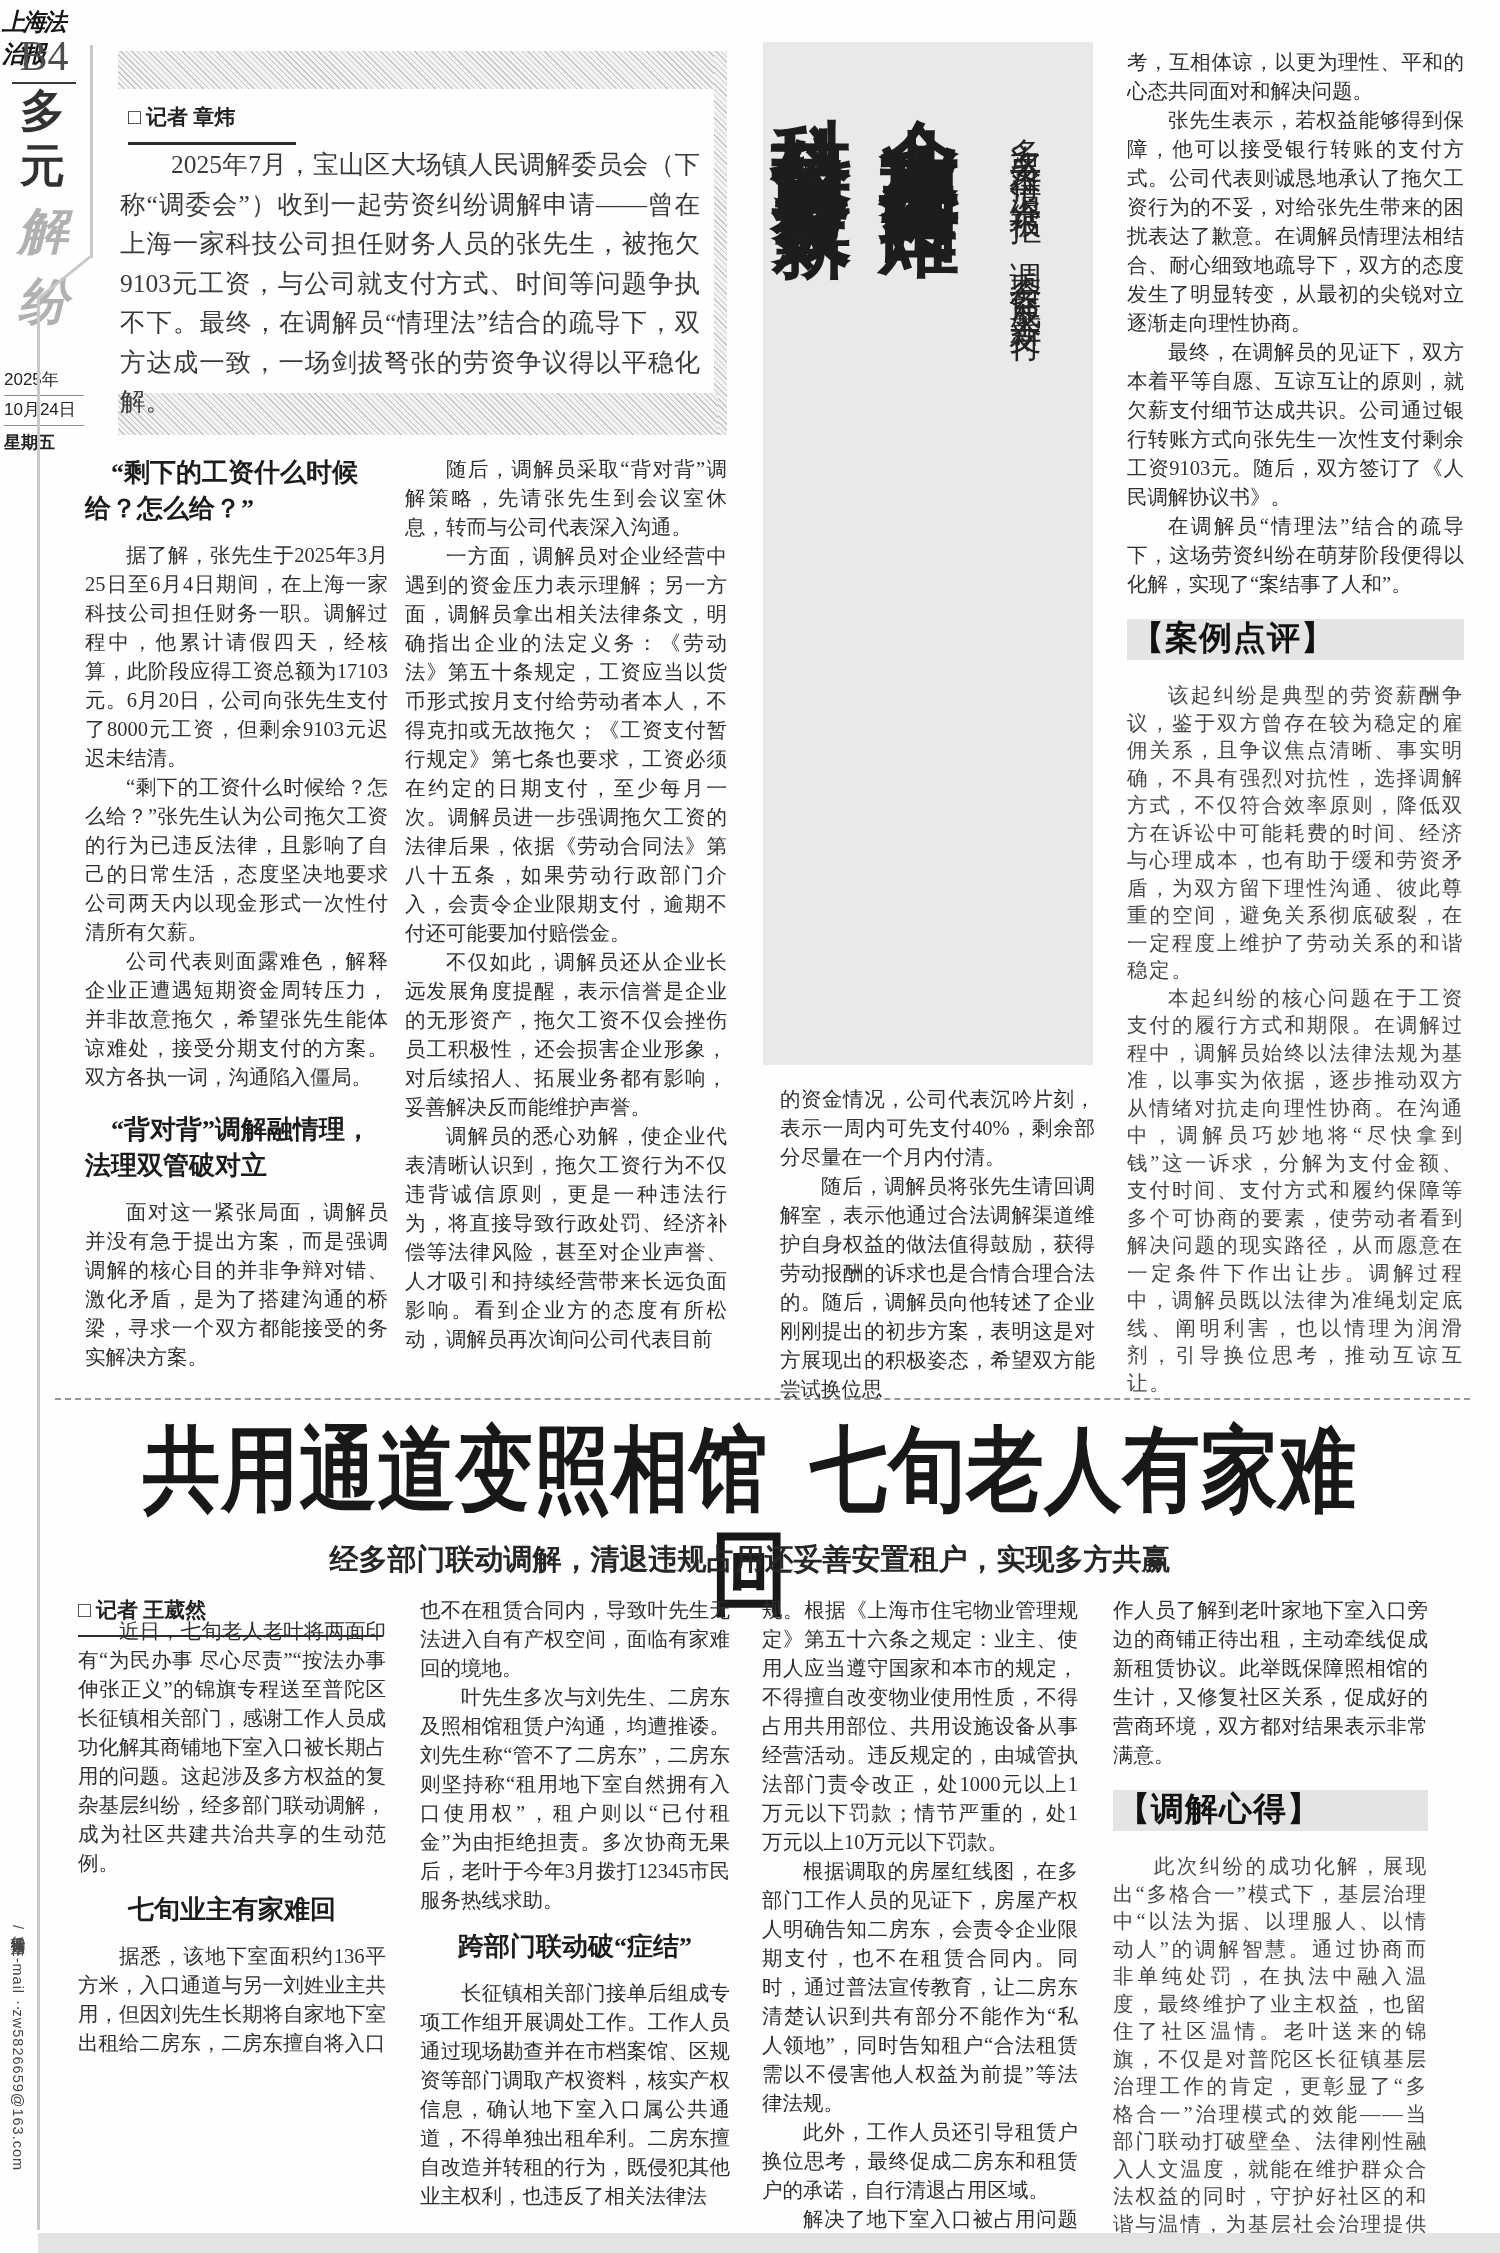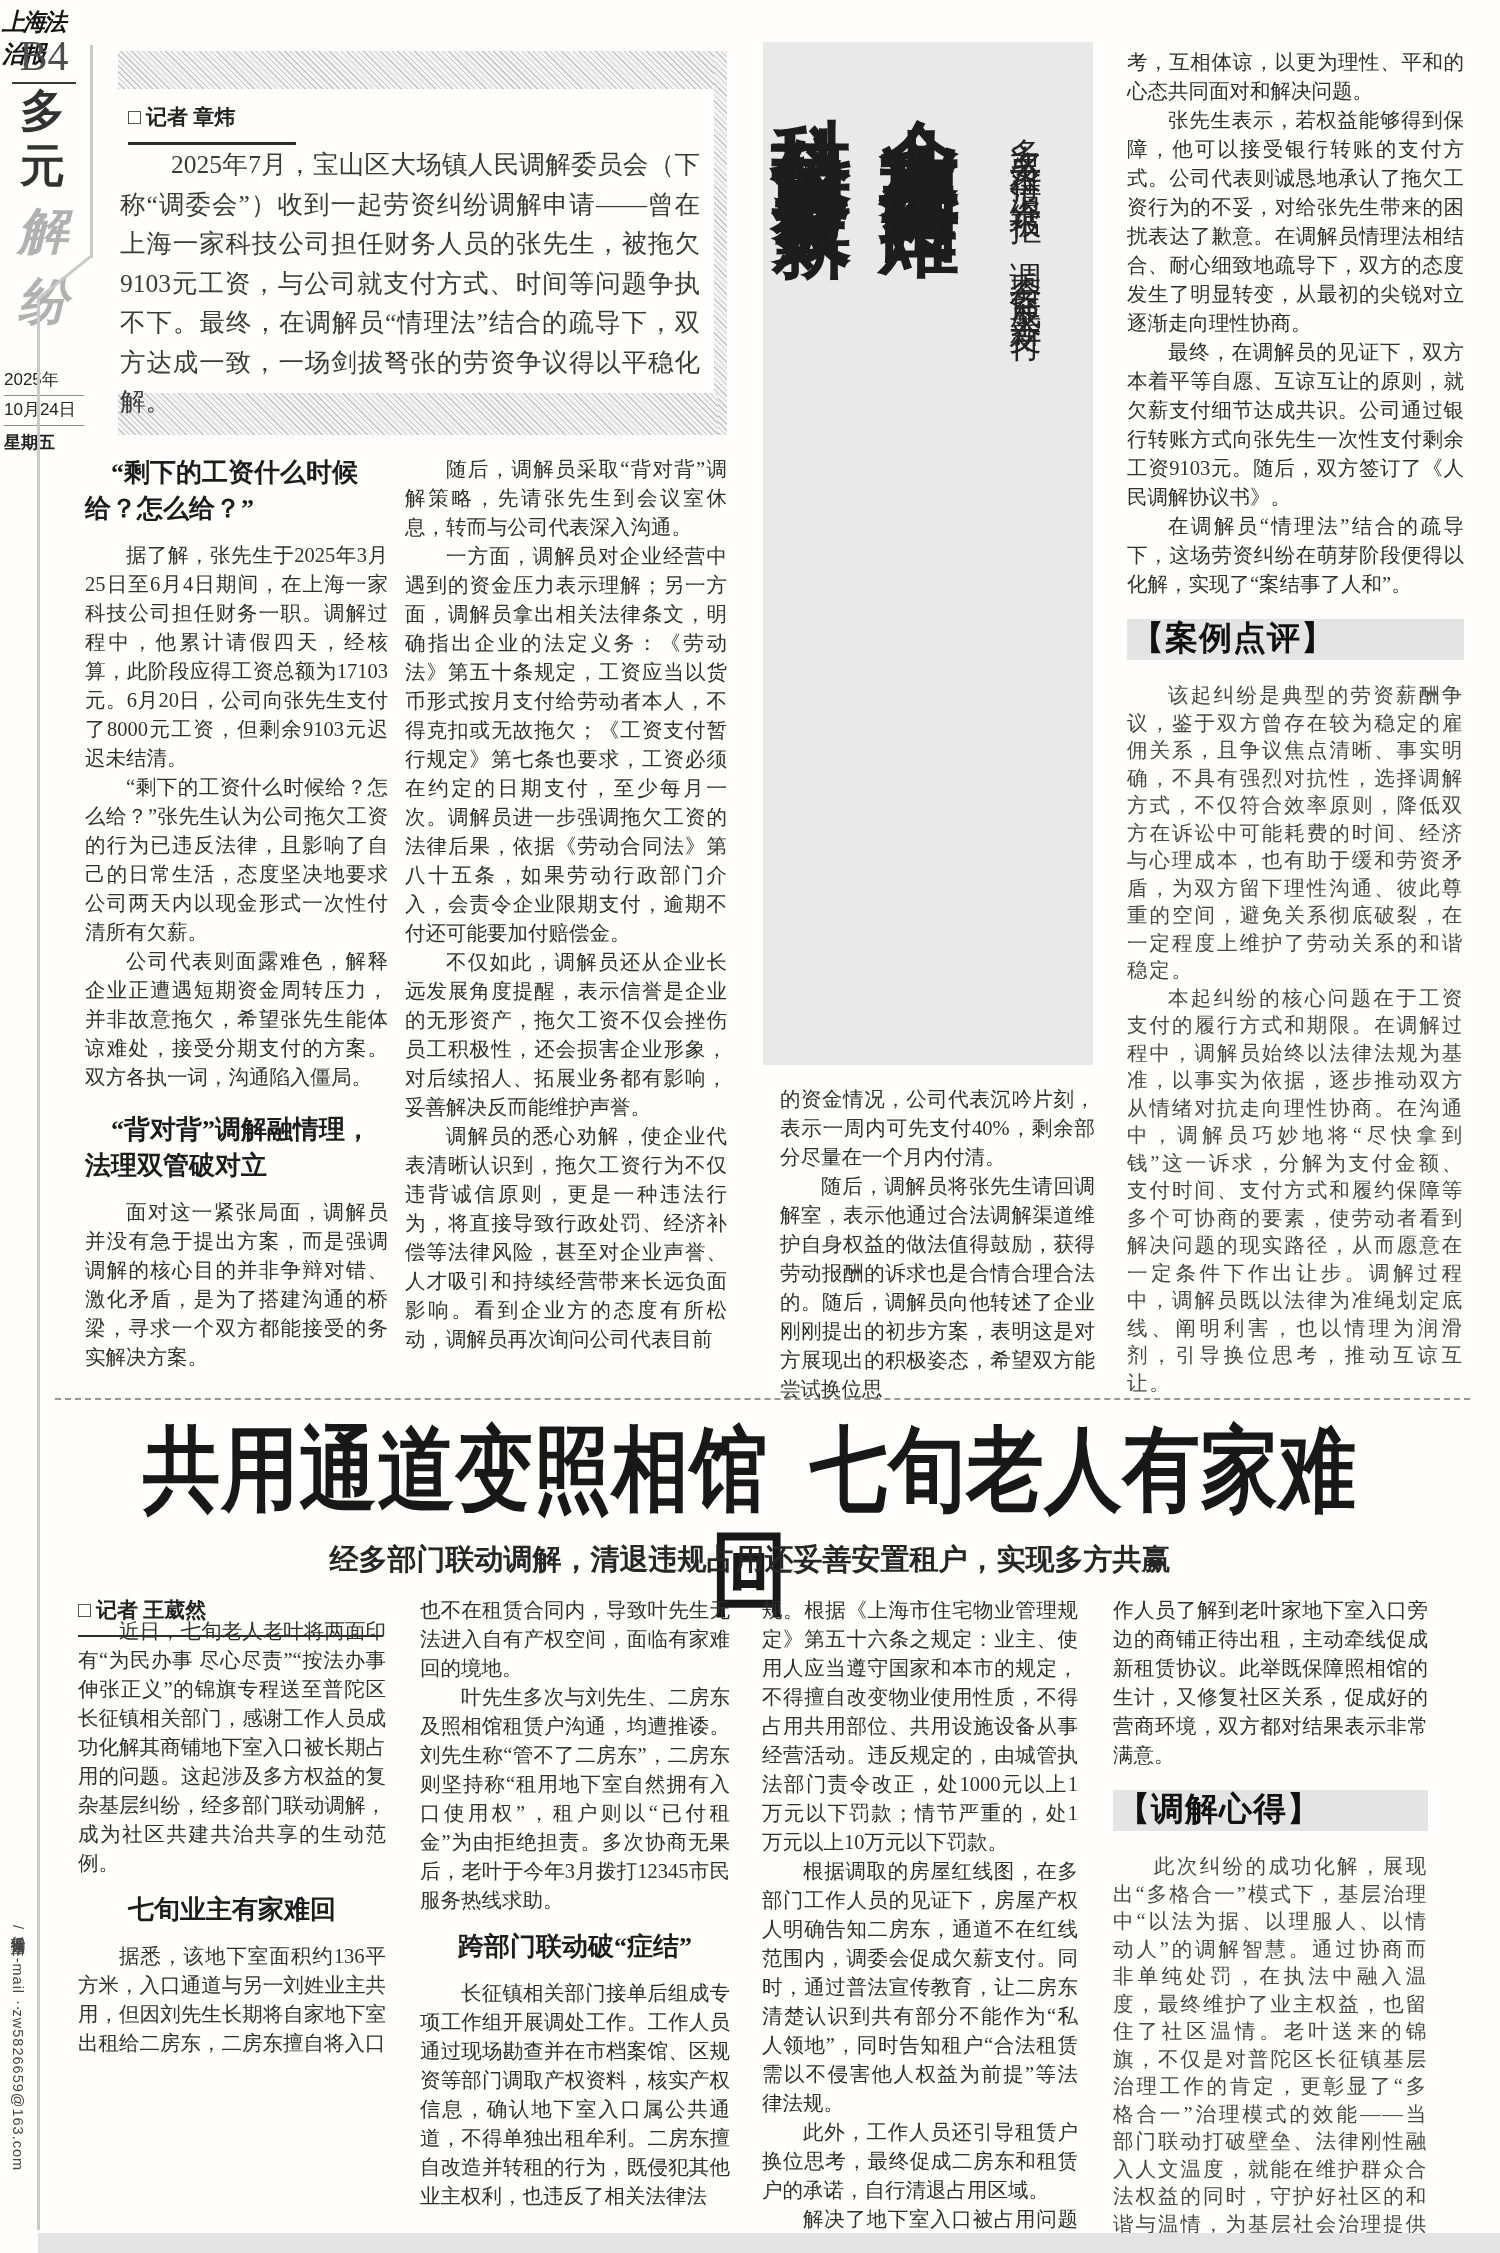--- a/index.html
+++ b/index.html
@@ -133,21 +133,21 @@
 
 <div class="abs bodytext" style="left:420px;top:1596px;width:310px;">
   <p class="cont">也不在租赁合同内，导致叶先生无法进入自有产权空间，面临有家难回的境地。</p>
   <p>叶先生多次与刘先生、二房东及照相馆租赁户沟通，均遭推诿。刘先生称“管不了二房东”，二房东则坚持称“租用地下室自然拥有入口使用权”，租户则以“已付租金”为由拒绝担责。多次协商无果后，老叶于今年3月拨打12345市民服务热线求助。</p>
   <div class="colsub center">跨部门联动破“症结”</div>
   <p>长征镇相关部门接单后组成专项工作组开展调处工作。工作人员通过现场勘查并在市档案馆、区规资等部门调取产权资料，核实产权信息，确认地下室入口属公共通道，不得单独出租牟利。二房东擅自改造并转租的行为，既侵犯其他业主权利，也违反了相关法律法</p>
 </div>
 
 <div class="abs bodytext" style="left:762px;top:1596px;width:316px;">
   <p class="cont">规。根据《上海市住宅物业管理规定》第五十六条之规定：业主、使用人应当遵守国家和本市的规定，不得擅自改变物业使用性质，不得占用共用部位、共用设施设备从事经营活动。违反规定的，由城管执法部门责令改正，处1000元以上1万元以下罚款；情节严重的，处1万元以上10万元以下罚款。</p>
-  <p>根据调取的房屋红线图，在多部门工作人员的见证下，房屋产权人明确告知二房东，通道不在红线范围内，调委会促成欠薪支付。同时，通过普法宣传教育，让二房东清楚认识到共有部分不能作为“私人领地”，同时告知租户“合法租赁需以不侵害他人权益为前提”等法律法规。</p>
+  <p>根据调取的房屋红线图，在多部门工作人员的见证下，房屋产权人明确告知二房东，会责令企业限期支付，也不在租赁合同内。同时，通过普法宣传教育，让二房东清楚认识到共有部分不能作为“私人领地”，同时告知租户“合法租赁需以不侵害他人权益为前提”等法律法规。</p>
   <p>此外，工作人员还引导租赁户换位思考，最终促成二房东和租赁户的承诺，自行清退占用区域。</p>
   <p>解决了地下室入口被占用问题后，针对照相馆租户的安置需求，工</p>
 </div>
 
 <div class="abs bodytext" style="left:1113px;top:1596px;width:315px;">
   <p class="cont">作人员了解到老叶家地下室入口旁边的商铺正待出租，主动牵线促成新租赁协议。此举既保障照相馆的生计，又修复社区关系，促成好的营商环境，双方都对结果表示非常满意。</p>
   <div class="secheader">【调解心得】</div>
   <div class="commentary">
     <p>此次纠纷的成功化解，展现出“多格合一”模式下，基层治理中“以法为据、以理服人、以情动人”的调解智慧。通过协商而非单纯处罚，在执法中融入温度，最终维护了业主权益，也留住了社区温情。老叶送来的锦旗，不仅是对普陀区长征镇基层治理工作的肯定，更彰显了“多格合一”治理模式的效能——当部门联动打破壁垒、法律刚性融入人文温度，就能在维护群众合法权益的同时，守护好社区的和谐与温情，为基层社会治理提供可复制、可推广的实践经验。</p>
   </div>

